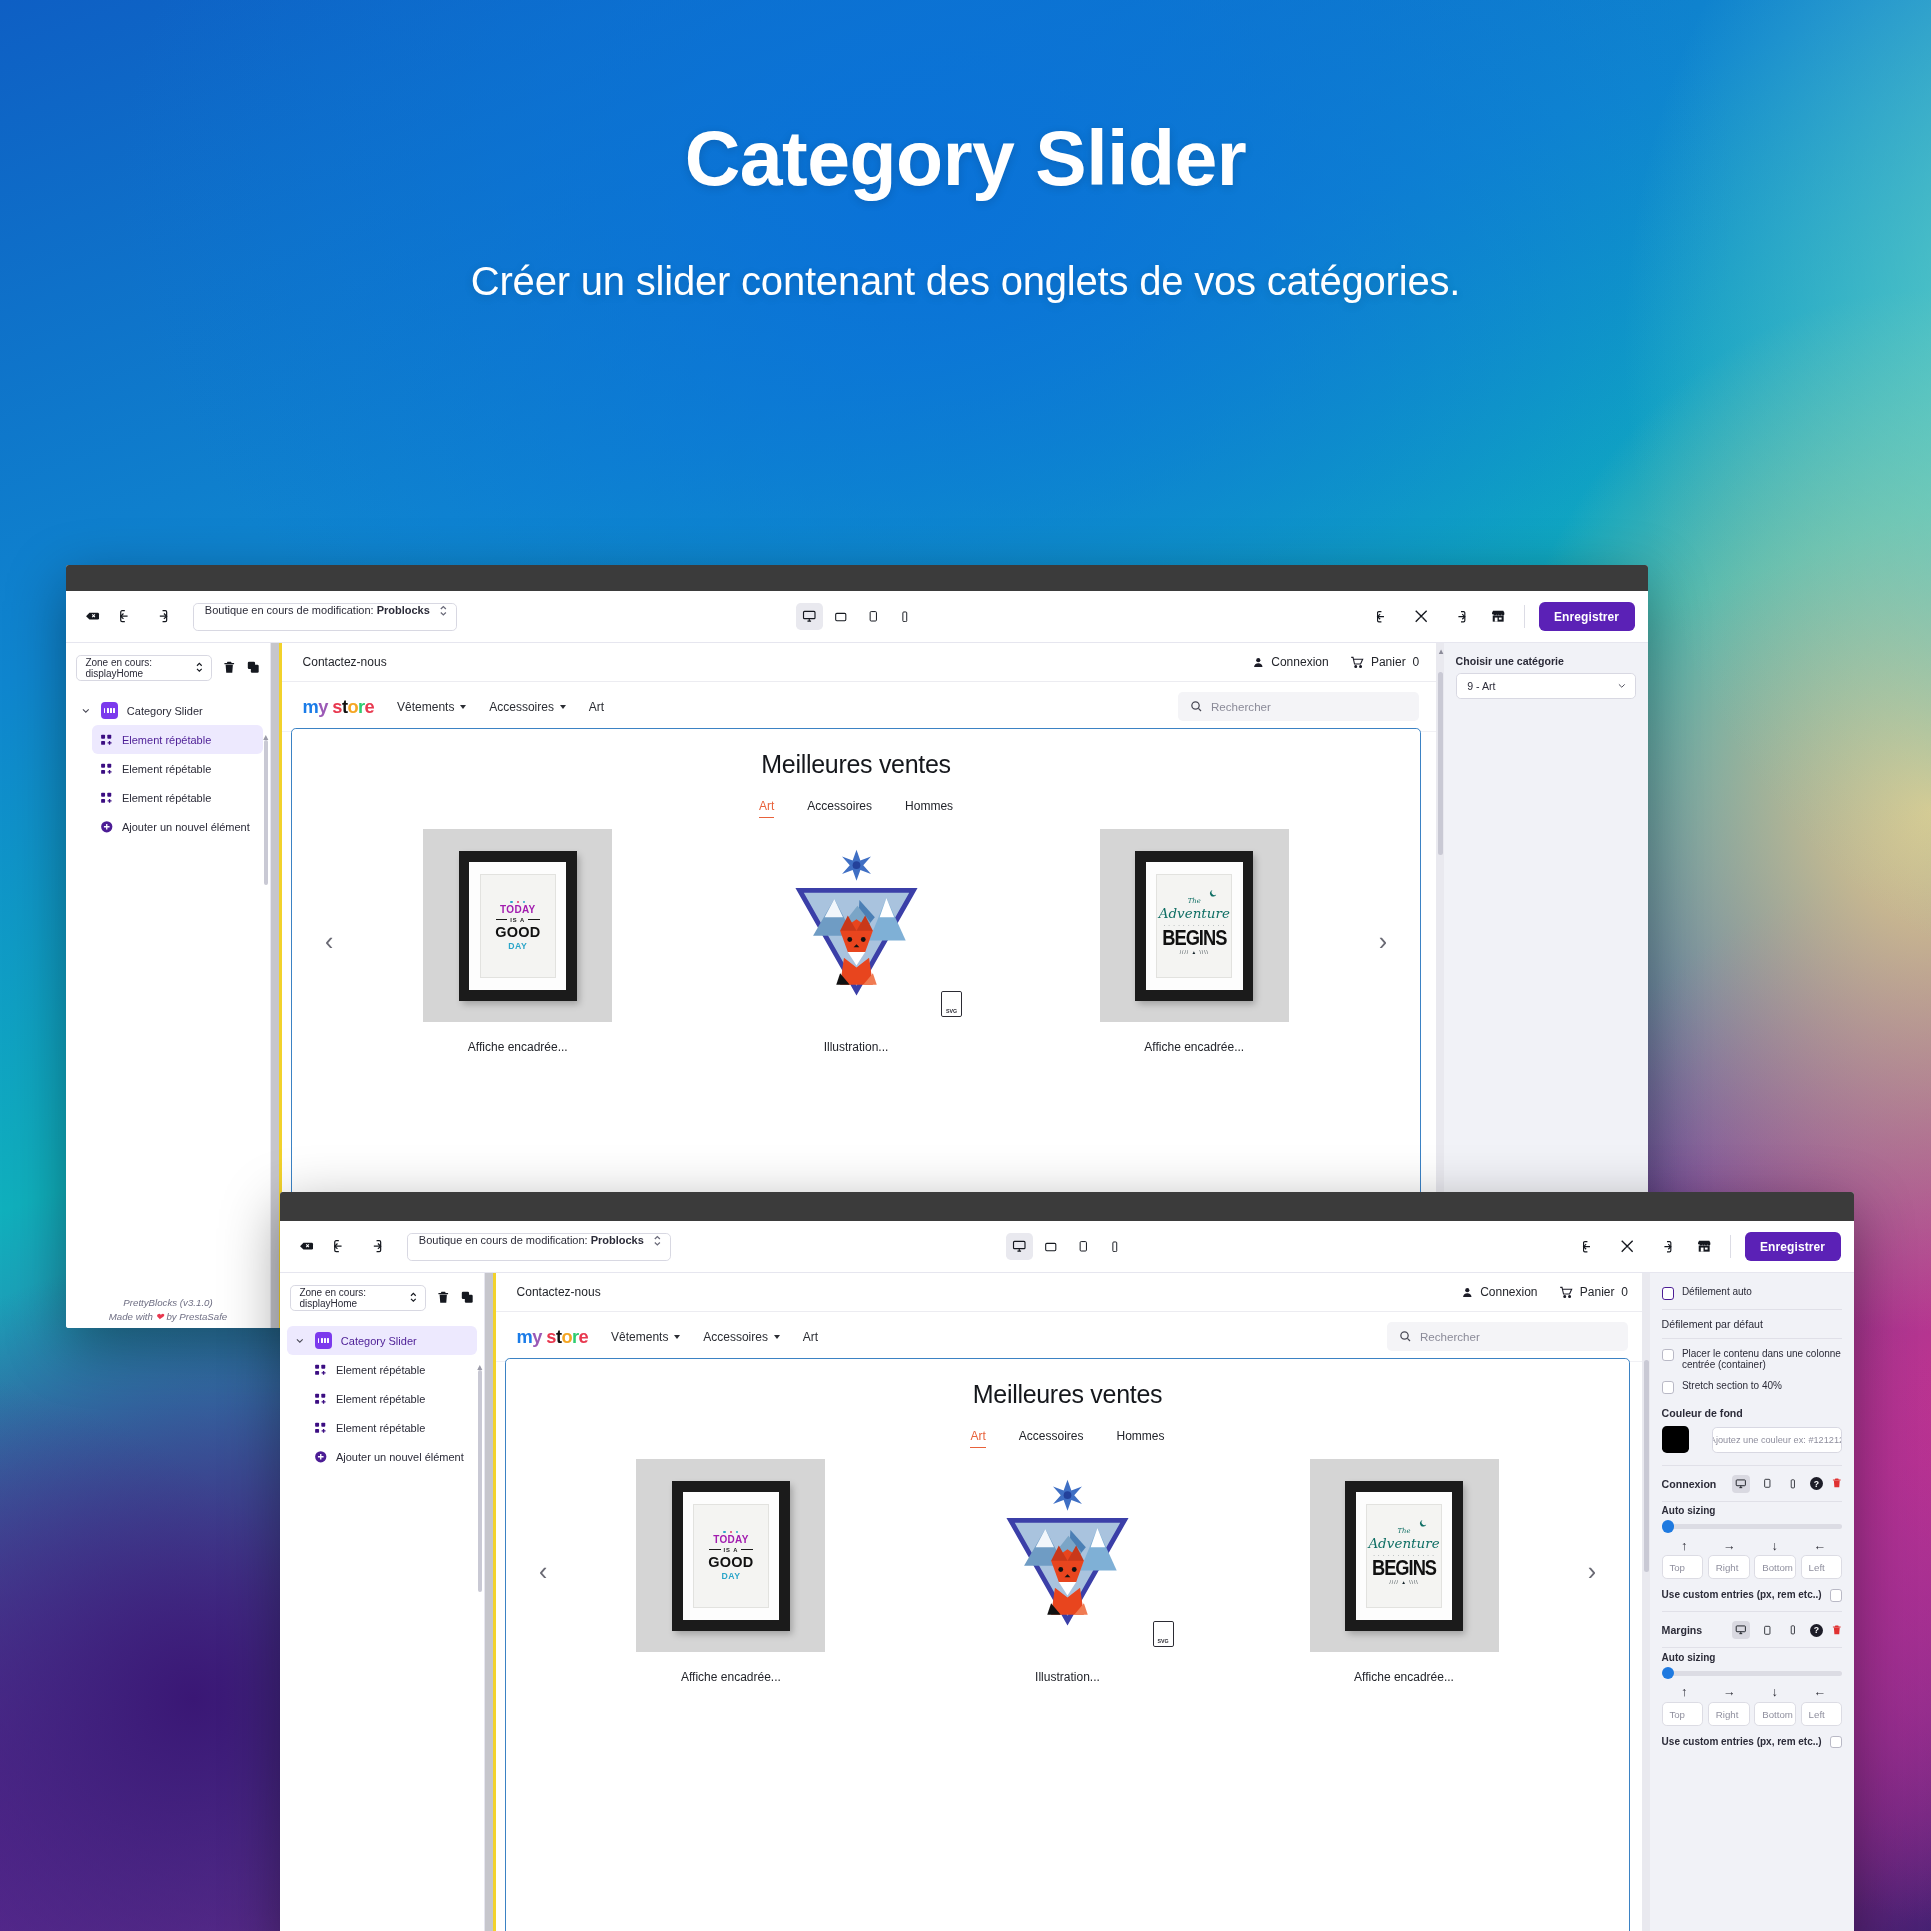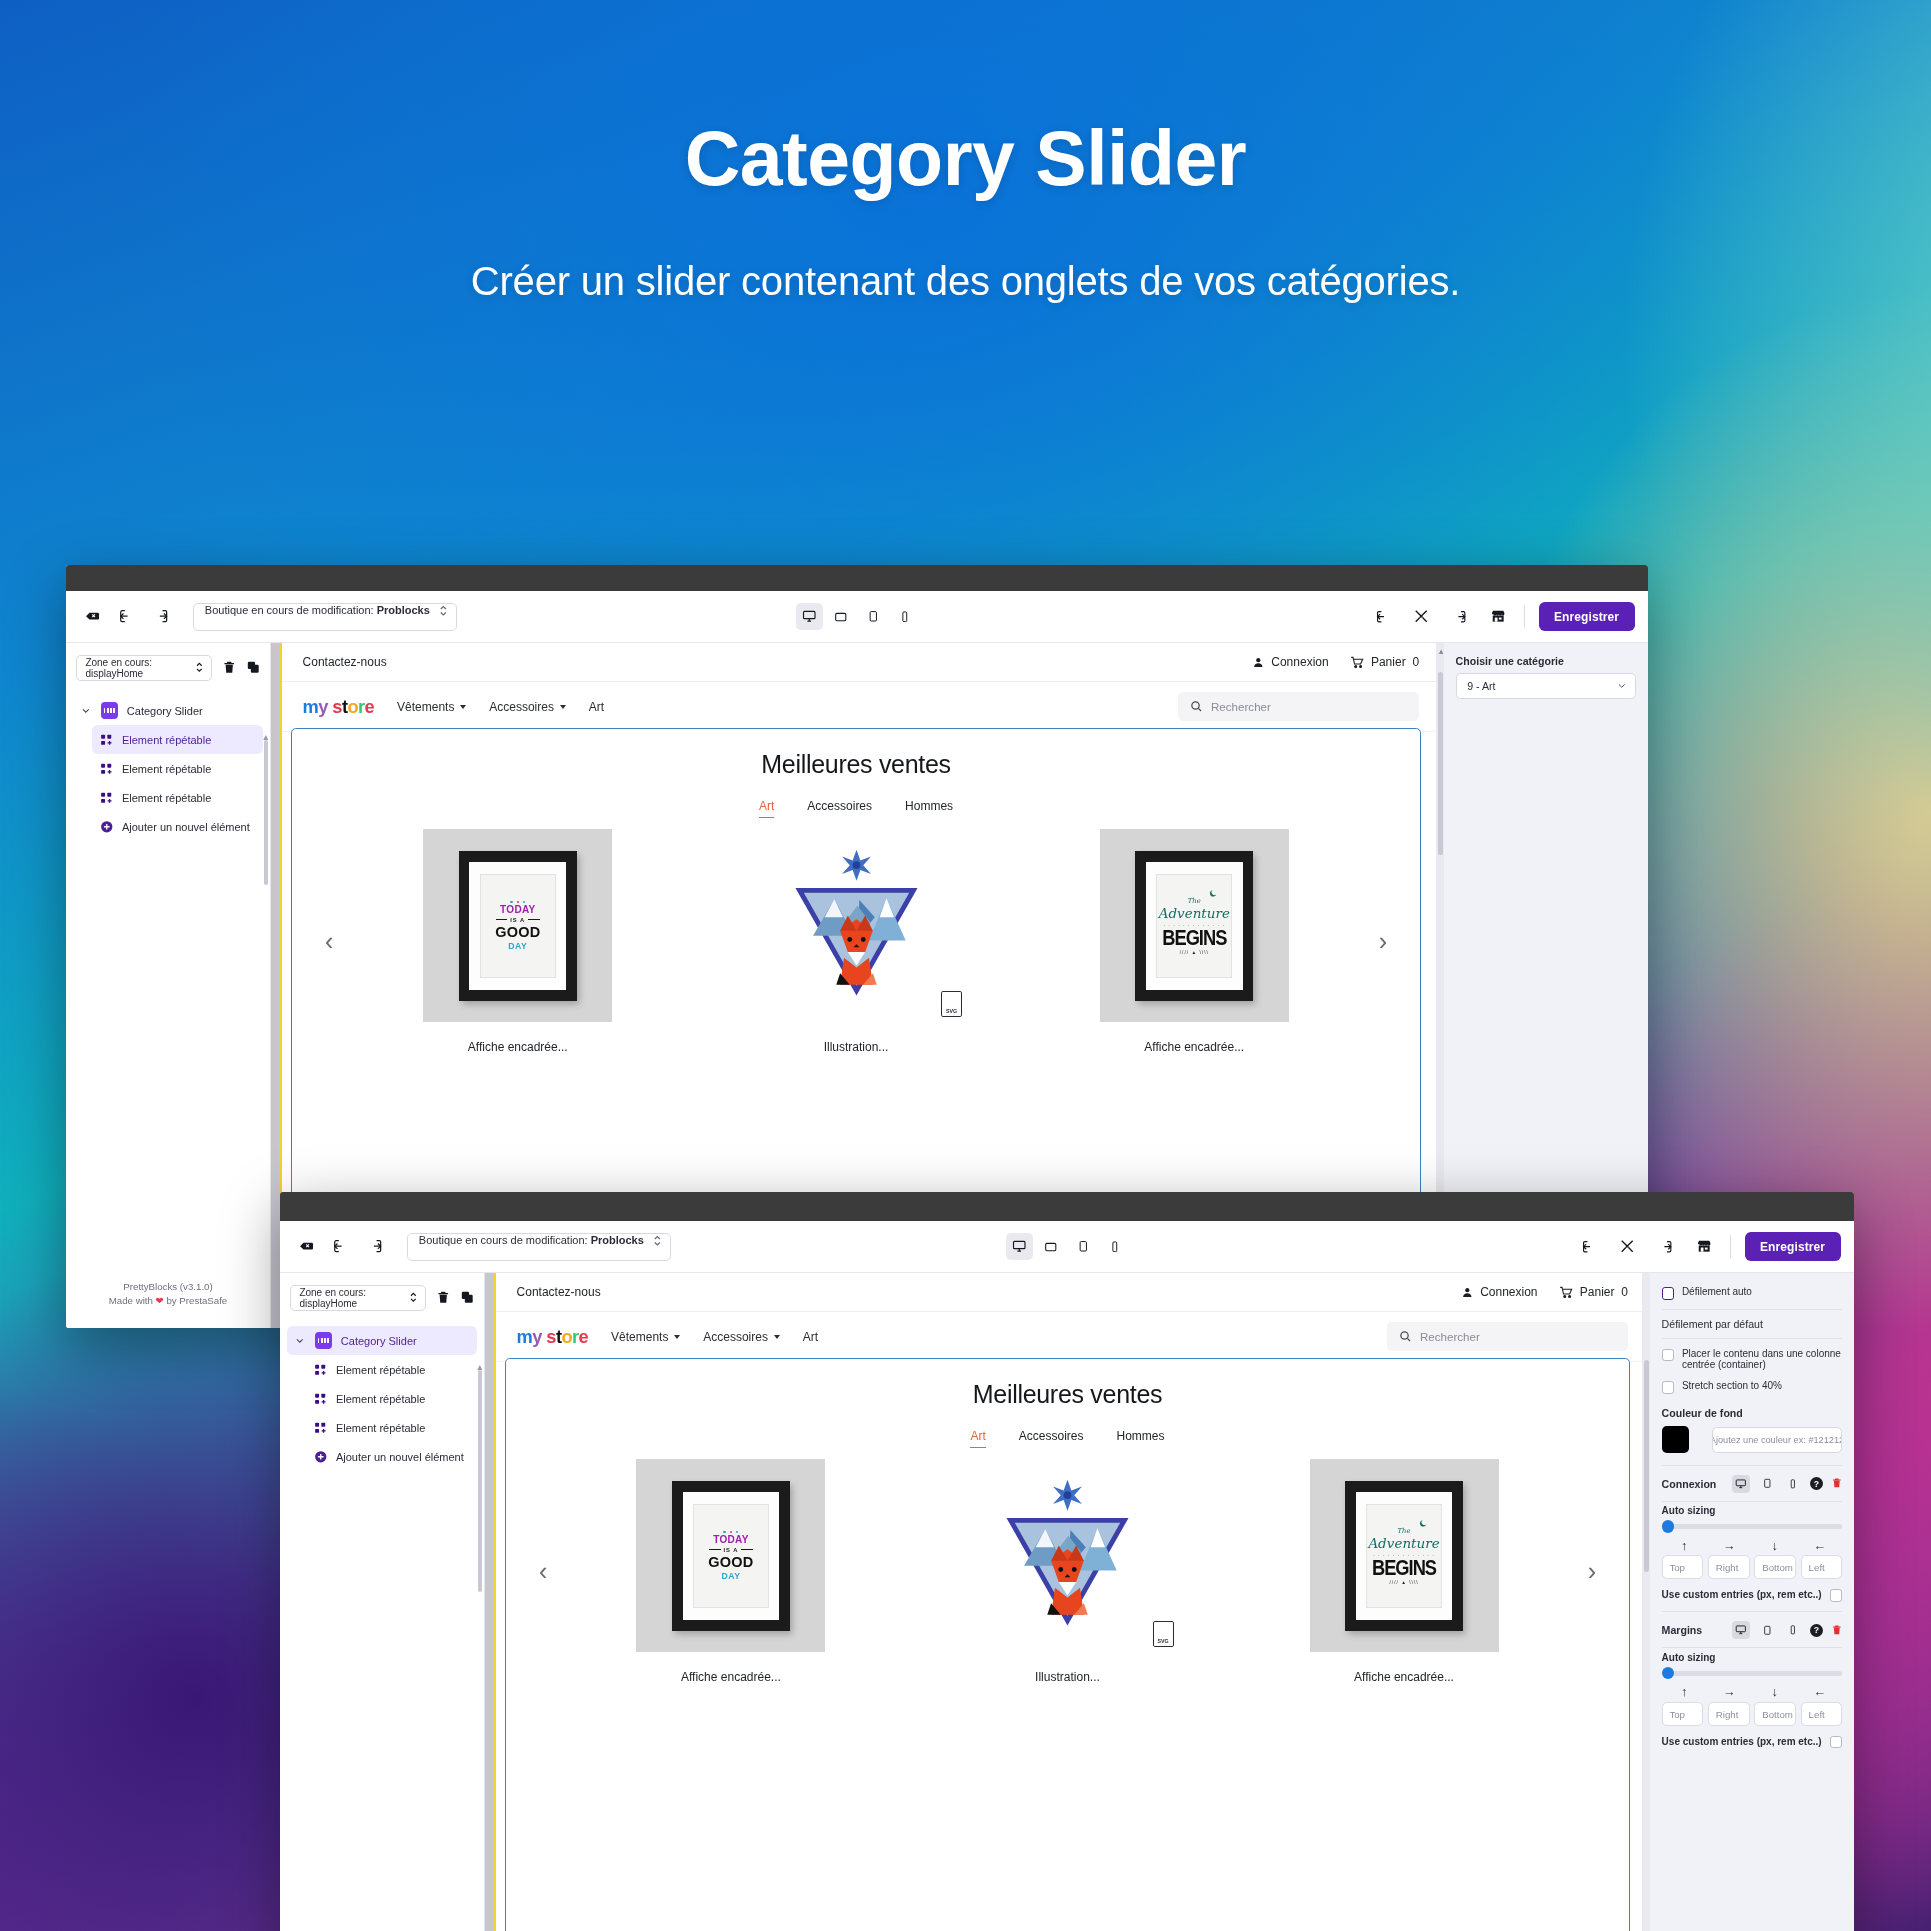--- a/index.html
+++ b/index.html
@@ -116,21 +116,22 @@
   .blk-ico i { width: 1.9px; height: 4.8px; background: #fff; display: block; border-radius: 0.5px; }
   .rep-ico { width: 13.5px; height: 13.5px; flex: none; color: #3b0d82; }
   .add-ico { width: 13.5px; height: 13.5px; flex: none; }
   .side-scroll {
     position: absolute; right: 1.9px; top: 50px; width: 3.9px; bottom: 58px;
   }
   .side-scroll .bar { width: 3.9px; height: 145px; background: #c9c9d4; border-radius: 2.9px; }
   .side-arrow { position: absolute; right: 0px; top: 42px; color: #9a9aa8; font-size: 8.7px; }
   .brand-foot {
     text-align: center; font-size: 9.7px; color: #6f6f84; line-height: 1.45;
-    padding-bottom: 20px;
+    padding-bottom: 4px;
+    font-style: italic;
   }
 
   
   .preview-wrap { flex: 1; background: #fff; position: relative; overflow: hidden;
                   display: flex; }
   .vrule { width: 7.7px; background: #c6c6cc; flex: none; }
   .yellowline { width: 2.9px; background: #f2d22b; flex: none; }
   .storefront { flex: 1; background: #fff; position: relative; overflow: hidden; }
   .sf-top {
     height: 39px; border-bottom: 1px solid #ececf1; display: flex; align-items: center;

